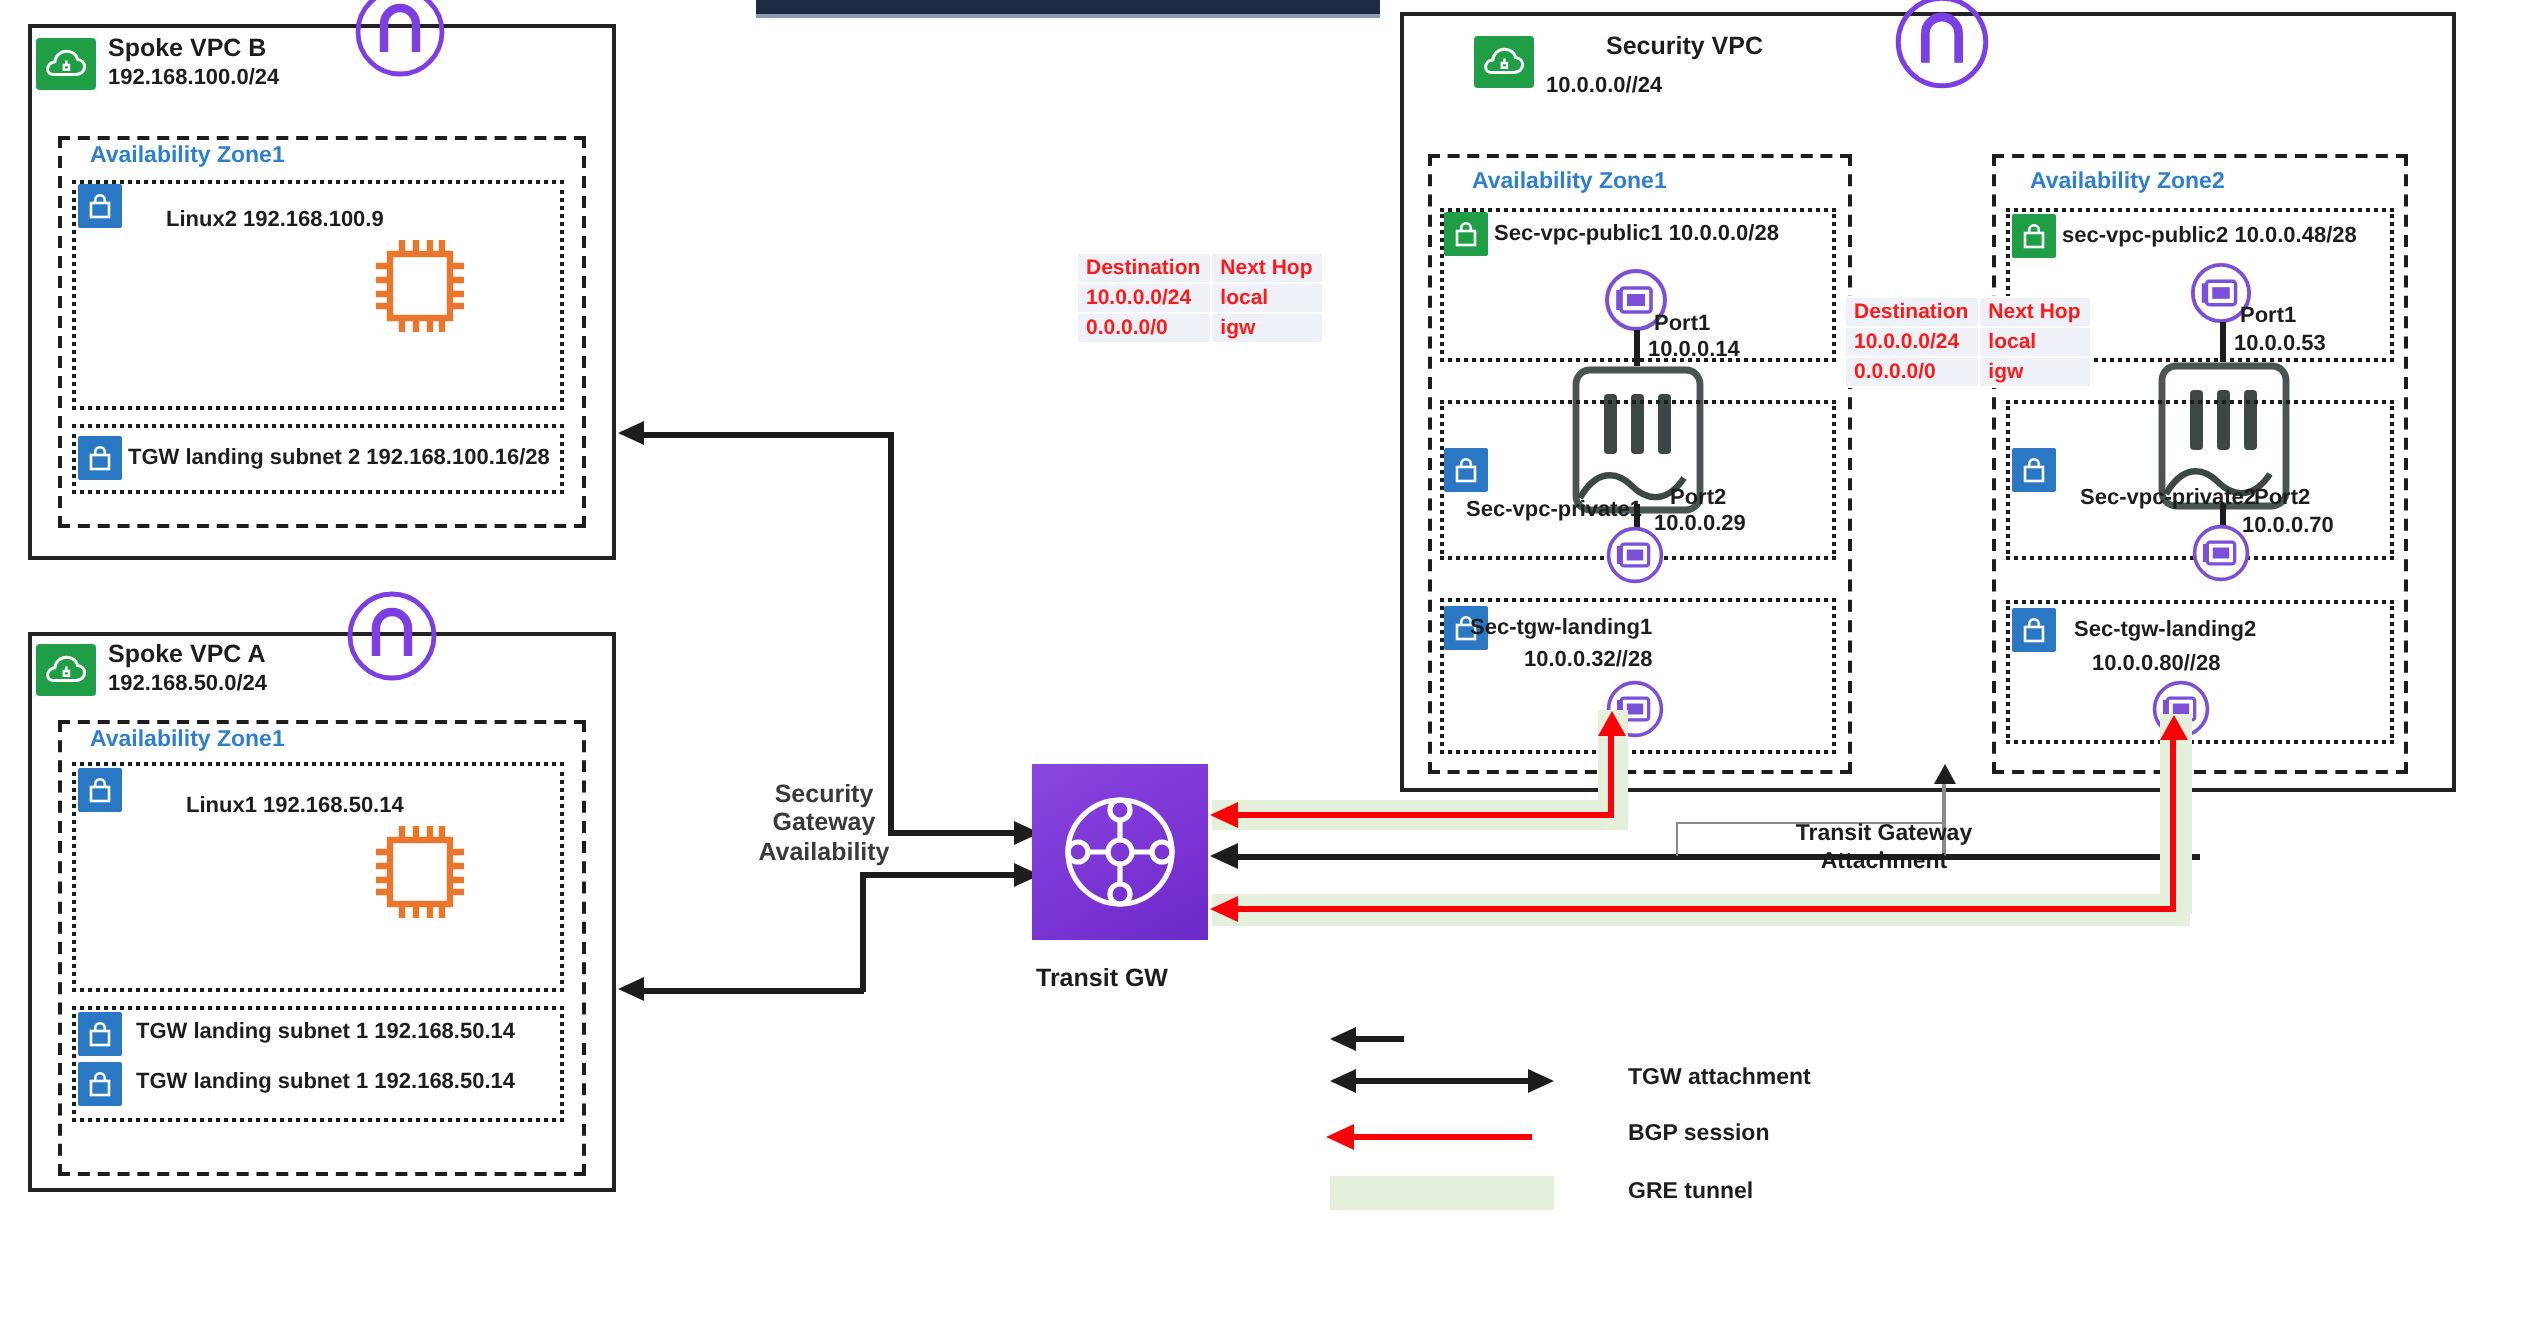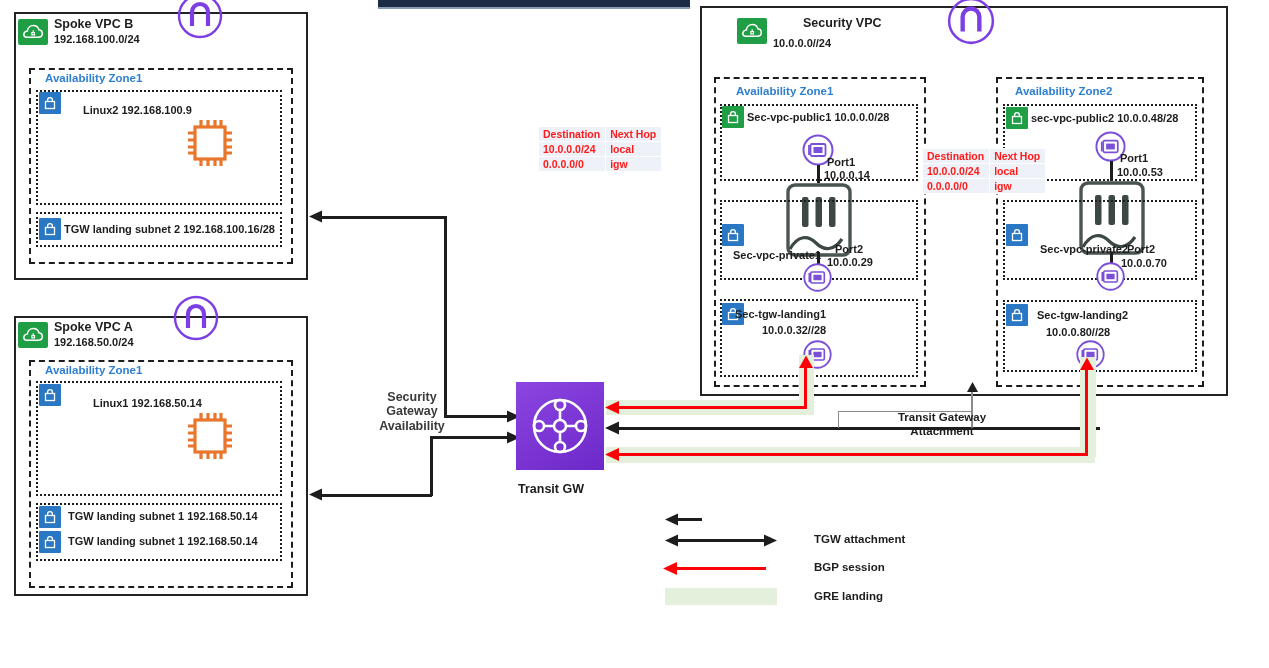--- a/index.html
+++ b/index.html
@@ -478,13 +478,13 @@
 </svg>
 <div class="abs lg-text" style="left:814px;top:533px;">TGW attachment</div>
 
 <div class="abs ln-red" style="left:676px;top:567px;width:90px;height:3px;"></div>
 <svg class="abs" style="left:661px;top:560px;" width="19" height="17">
   <path d="M2 8.5 L16 2 L16 15 Z" fill="#fb0007"></path>
 </svg>
 <div class="abs lg-text" style="left:814px;top:561px;">BGP session</div>
 
 <div class="abs lg-band" style="left:665px;top:588px;width:112px;"></div>
-<div class="abs lg-text" style="left:814px;top:590px;">GRE landing</div>
+<div class="abs lg-text" style="left:814px;top:590px;">GRE tunnel</div>
 
 </body></html>

